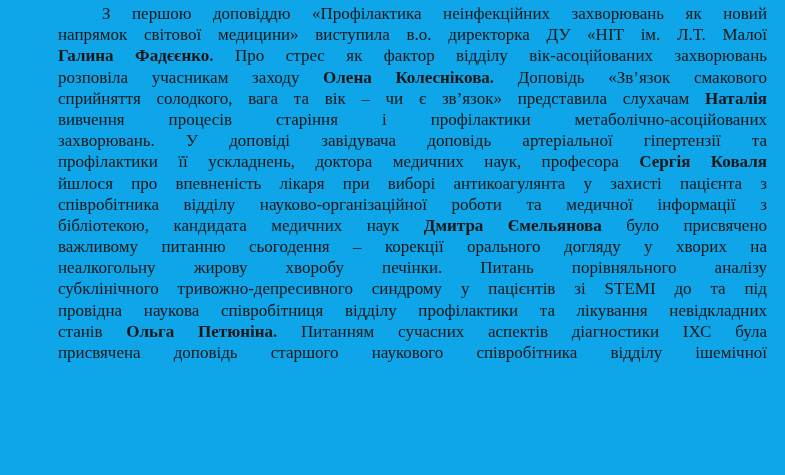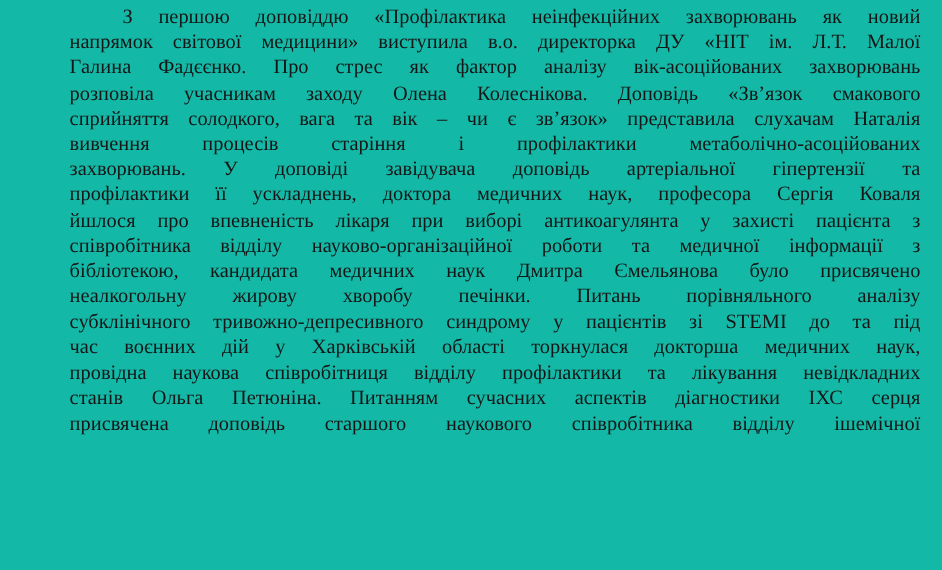--- a/index.html
+++ b/index.html
@@ -10,60 +10,60 @@
   body {
     width: 785px;
     height: 475px;
     overflow: hidden;
   }
   .page {
     box-sizing: border-box;
     width: 785px;
     height: 475px;
     padding: 3px 18px 0 58px;
-    background: #14b8a6;
+    background: #0ea5e9;
   }
   .para {
     width: 709px;
   }
   .line {
     font-family: "Liberation Serif", "DejaVu Serif", serif;
     font-size: 17px;
     line-height: 21.2px;
     height: 21.2px;
     overflow: hidden;
     color: #161616;
     text-align: justify;
     text-align-last: justify;
     -moz-text-align-last: justify;
     white-space: normal;
   }
   .line.indent {
     text-indent: 44px;
   }
   .b {
-    font-weight: normal;
+    font-weight: bold;
   }
 </style>
 </head>
 <body>
 
 <div class="page">
   <div class="para">
     <div class="line indent"><span class="">З першою доповіддю «Профілактика неінфекційних захворювань як новий</span></div>
     <div class="line"><span class="">напрямок світової медицини» виступила в.о. директорка ДУ «НІТ ім. Л.Т. Малої</span></div>
-    <div class="line"><span class="b">Галина Фадєєнко.</span><span class=""> Про стрес як фактор аналізу вік-асоційованих захворювань</span></div>
+    <div class="line"><span class="b">Галина Фадєєнко.</span><span class=""> Про стрес як фактор відділу вік-асоційованих захворювань</span></div>
     <div class="line"><span class="">розповіла учасникам заходу </span><span class="b">Олена Колеснікова.</span><span class=""> Доповідь «Зв’язок смакового</span></div>
     <div class="line"><span class="">сприйняття солодкого, вага та вік – чи є зв’язок» представила слухачам </span><span class="b">Наталія</span></div>
     <div class="line"><span class="">вивчення процесів старіння і профілактики метаболічно-асоційованих</span></div>
     <div class="line"><span class="">захворювань. У доповіді завідувача доповідь артеріальної гіпертензії та</span></div>
     <div class="line"><span class="">профілактики її ускладнень, доктора медичних наук, професора </span><span class="b">Сергія Коваля</span></div>
     <div class="line"><span class="">йшлося про впевненість лікаря при виборі антикоагулянта у захисті пацієнта з</span></div>
     <div class="line"><span class="">співробітника відділу науково-організаційної роботи та медичної інформації з</span></div>
     <div class="line"><span class="">бібліотекою, кандидата медичних наук </span><span class="b">Дмитра Ємельянова</span><span class=""> було присвячено</span></div>
+    <div class="line"><span class="">важливому питанню сьогодення – корекції орального догляду у хворих на</span></div>
     <div class="line"><span class="">неалкогольну жирову хворобу печінки. Питань порівняльного аналізу</span></div>
     <div class="line"><span class="">субклінічного тривожно-депресивного синдрому у пацієнтів зі STEMI до та під</span></div>
-    <div class="line"><span class="">час воєнних дій у Харківській області торкнулася докторша медичних наук,</span></div>
     <div class="line"><span class="">провідна наукова співробітниця відділу профілактики та лікування невідкладних</span></div>
-    <div class="line"><span class="">станів </span><span class="b">Ольга Петюніна.</span><span class=""> Питанням сучасних аспектів діагностики ІХС серця</span></div>
+    <div class="line"><span class="">станів </span><span class="b">Ольга Петюніна.</span><span class=""> Питанням сучасних аспектів діагностики ІХС була</span></div>
     <div class="line"><span class="">присвячена доповідь старшого наукового співробітника відділу ішемічної</span></div>
   </div>
 </div>
 
 </body></html>

